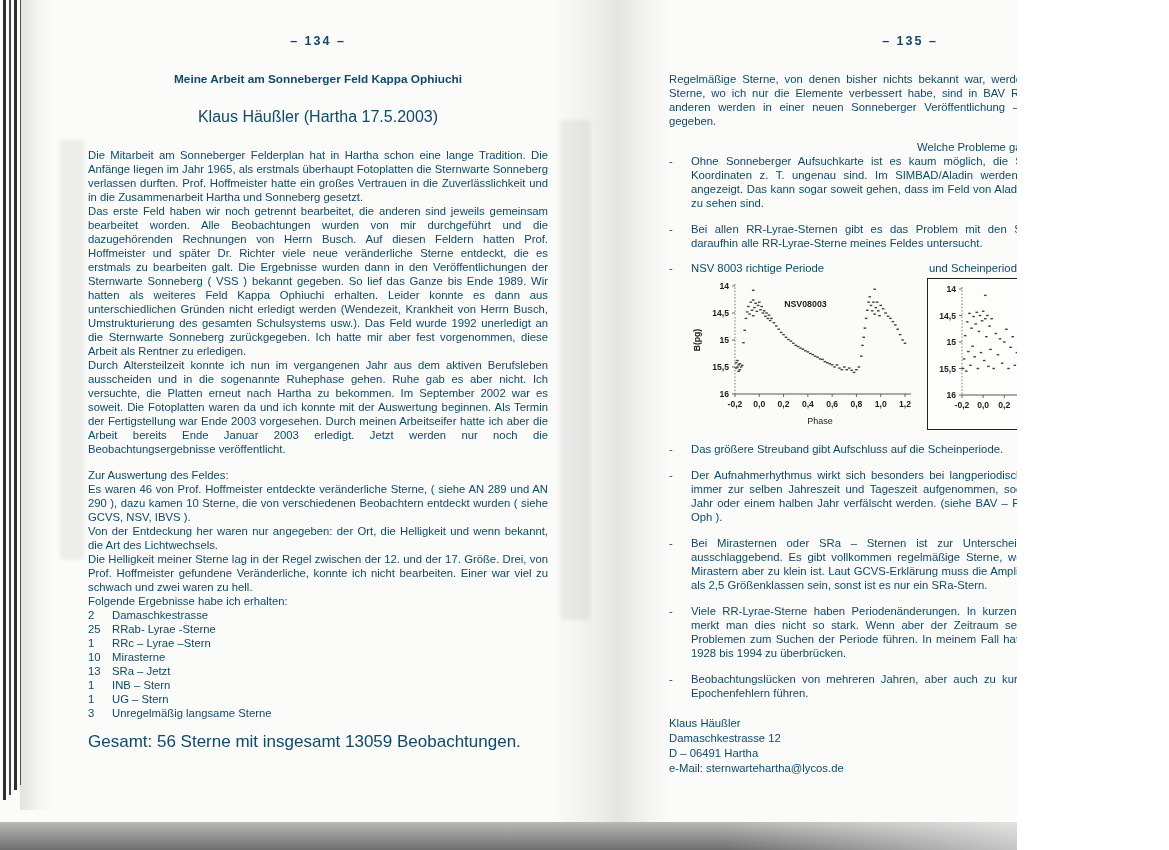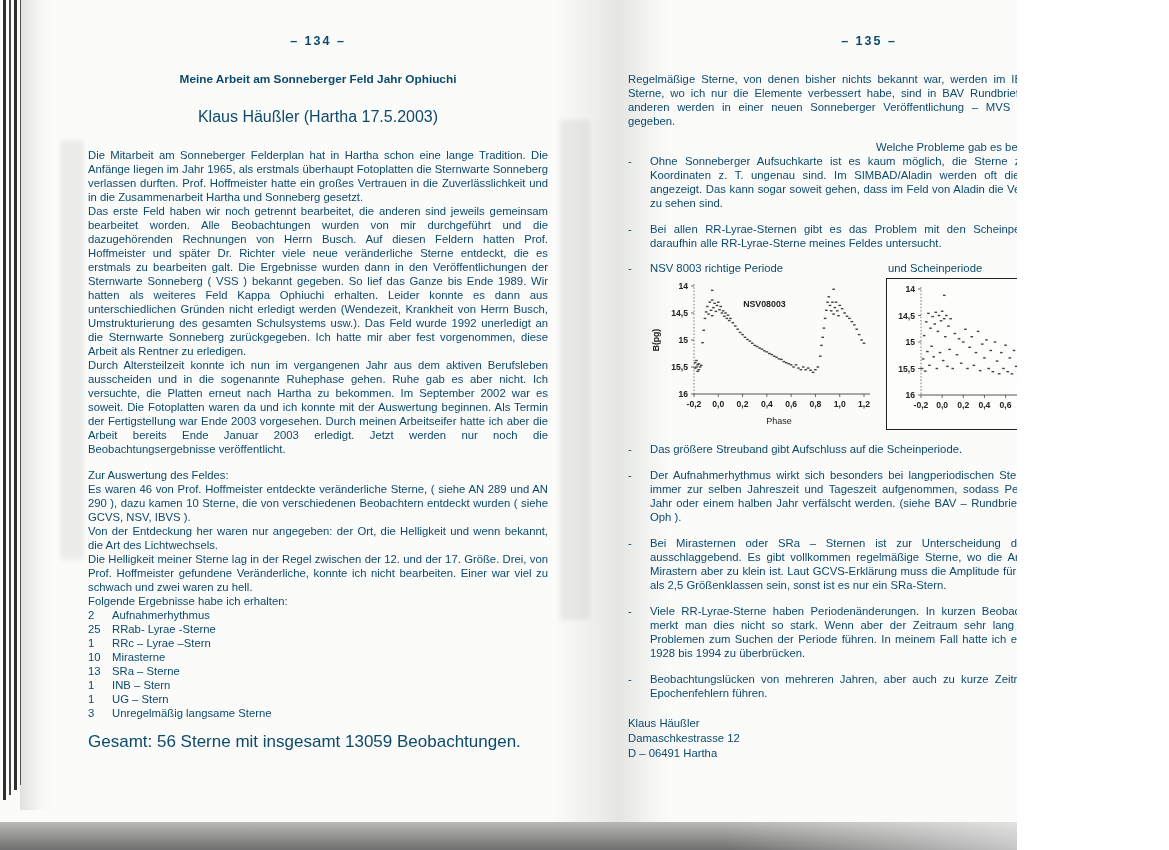--- a/index.html
+++ b/index.html
@@ -16,21 +16,21 @@
     background:linear-gradient(to right,rgba(0,0,0,0) 0%,rgba(0,0,0,0.05) 35%,rgba(0,0,0,0.09) 55%,rgba(0,0,0,0.03) 80%,rgba(0,0,0,0) 100%);}
   .bottom-band{position:absolute;left:0;bottom:0;width:1169px;height:28px;
     background:
       linear-gradient(to right,rgba(255,255,255,0) 62%,rgba(255,255,255,0.55) 85%,rgba(255,255,255,0.9) 100%),
       linear-gradient(to bottom,#b9b9b7,#6f6f6f);}
   .bleed{position:absolute;background:rgba(110,110,105,0.10);filter:blur(2px);border-radius:2px;}
 
   
   .page{position:absolute;top:34px;}
   .page-left{left:88px;width:460px;}
-  .page-right{left:628px;width:482px;}
+  .page-right{left:669px;width:482px;}
 
   .page-num{text-align:center;font-size:12.5px;font-weight:bold;letter-spacing:2px;margin-bottom:24px;}
   .doc-title{text-align:center;font-size:11.8px;font-weight:bold;margin-bottom:22px;}
   .doc-author{text-align:center;font-size:16px;margin-bottom:22px;}
 
   p.body{font-size:11.3px;line-height:14px;text-align:justify;margin:0;}
   .block-gap{height:12px;}
 
   .results{font-size:11.3px;line-height:14px;}
   .res-row{display:flex;}
@@ -67,21 +67,21 @@
   <div class="edge-shade"></div>
   <div class="gutter-shadow"></div>
 
   <div class="bleed" style="left:1085px;top:150px;width:70px;height:160px;"></div>
   <div class="bleed" style="left:1090px;top:430px;width:64px;height:200px;"></div>
   <div class="bleed" style="left:560px;top:120px;width:30px;height:500px;"></div>
   <div class="bleed" style="left:60px;top:140px;width:24px;height:420px;"></div>
 
   <div class="page page-left">
     <div class="page-num">– 134 –</div>
-    <div class="doc-title">Meine Arbeit am Sonneberger Feld Jahr Ophiuchi</div>
+    <div class="doc-title">Meine Arbeit am Sonneberger Feld Kappa Ophiuchi</div>
     <div class="doc-author">Klaus Häußler (Hartha 17.5.2003)</div>
 
     <div>
       <p class="body">Die Mitarbeit am Sonneberger Felderplan hat in Hartha schon eine lange Tradition. Die Anfänge liegen im Jahr 1965, als erstmals überhaupt Fotoplatten die Sternwarte Sonneberg verlassen durften. Prof. Hoffmeister hatte ein großes Vertrauen in die Zuverlässlichkeit und in die Zusammenarbeit Hartha und Sonneberg gesetzt.</p>
       <p class="body">Das erste Feld haben wir noch getrennt bearbeitet, die anderen sind jeweils gemeinsam bearbeitet worden. Alle Beobachtungen wurden von mir durchgeführt und die dazugehörenden Rechnungen von Herrn Busch. Auf diesen Feldern hatten Prof. Hoffmeister und später Dr. Richter viele neue veränderliche Sterne entdeckt, die es erstmals zu bearbeiten galt. Die Ergebnisse wurden dann in den Veröffentlichungen der Sternwarte Sonneberg ( VSS ) bekannt gegeben. So lief das Ganze bis Ende 1989. Wir hatten als weiteres Feld Kappa Ophiuchi erhalten. Leider konnte es dann aus unterschiedlichen Gründen nicht erledigt werden (Wendezeit, Krankheit von Herrn Busch, Umstrukturierung des gesamten Schulsystems usw.). Das Feld wurde 1992 unerledigt an die Sternwarte Sonneberg zurückgegeben. Ich hatte mir aber fest vorgenommen, diese Arbeit als Rentner zu erledigen.</p>
       <p class="body">Durch Altersteilzeit konnte ich nun im vergangenen Jahr aus dem aktiven Berufsleben ausscheiden und in die sogenannte Ruhephase gehen. Ruhe gab es aber nicht. Ich versuchte, die Platten erneut nach Hartha zu bekommen. Im September 2002 war es soweit. Die Fotoplatten waren da und ich konnte mit der Auswertung beginnen. Als Termin der Fertigstellung war Ende 2003 vorgesehen. Durch meinen Arbeitseifer hatte ich aber die Arbeit bereits Ende Januar 2003 erledigt. Jetzt werden nur noch die Beobachtungsergebnisse veröffentlicht.</p>
     </div>
 
     <div class="block-gap"></div>
 
@@ -89,37 +89,37 @@
       <p class="body">Zur Auswertung des Feldes:</p>
       <p class="body">Es waren 46 von Prof. Hoffmeister entdeckte veränderliche Sterne, ( siehe AN 289 und AN 290 ), dazu kamen 10 Sterne, die von verschiedenen Beobachtern entdeckt wurden ( siehe GCVS, NSV, IBVS ).</p>
       <p class="body">Von der Entdeckung her waren nur angegeben: der Ort, die Helligkeit und wenn bekannt, die Art des Lichtwechsels.</p>
       <p class="body">Die Helligkeit meiner Sterne lag in der Regel zwischen der 12. und der 17. Größe. Drei, von Prof. Hoffmeister gefundene Veränderliche, konnte ich nicht bearbeiten. Einer war viel zu schwach und zwei waren zu hell.</p>
       <p class="body">Folgende Ergebnisse habe ich erhalten:</p>
     </div>
 
     <div class="results">
       <div class="res-row">
         <span class="res-count">2</span>
-        <span>Aufnahmerhythmus</span>
+        <span>Damaschkestrasse</span>
       </div>
       <div class="res-row">
         <span class="res-count">25</span>
         <span>RRab- Lyrae -Sterne</span>
       </div>
       <div class="res-row">
         <span class="res-count">1</span>
         <span>RRc – Lyrae –Stern</span>
       </div>
       <div class="res-row">
         <span class="res-count">10</span>
         <span>Mirasterne</span>
       </div>
       <div class="res-row">
         <span class="res-count">13</span>
-        <span>SRa – Sterne</span>
+        <span>SRa – Jetzt</span>
       </div>
       <div class="res-row">
         <span class="res-count">1</span>
         <span>INB – Stern</span>
       </div>
       <div class="res-row">
         <span class="res-count">1</span>
         <span>UG – Stern</span>
       </div>
       <div class="res-row">
@@ -435,17 +435,18 @@
     </div>
     <div class="bullet">
       <span class="dash">-</span>
       <span class="btext">Beobachtungslücken von mehreren Jahren, aber auch zu kurze Zeiträume, können zu Epochenfehlern führen.</span>
     </div>
 
     <div class="signature">
       <div>Klaus Häußler</div>
       <div>Damaschkestrasse 12</div>
       <div>D – 06491 Hartha</div>
+      <div>e-Mail: sternwartehartha@lycos.de</div>
     </div>
   </div>
 
   <div class="bottom-band"></div>
 </div>
 
 </body></html>

